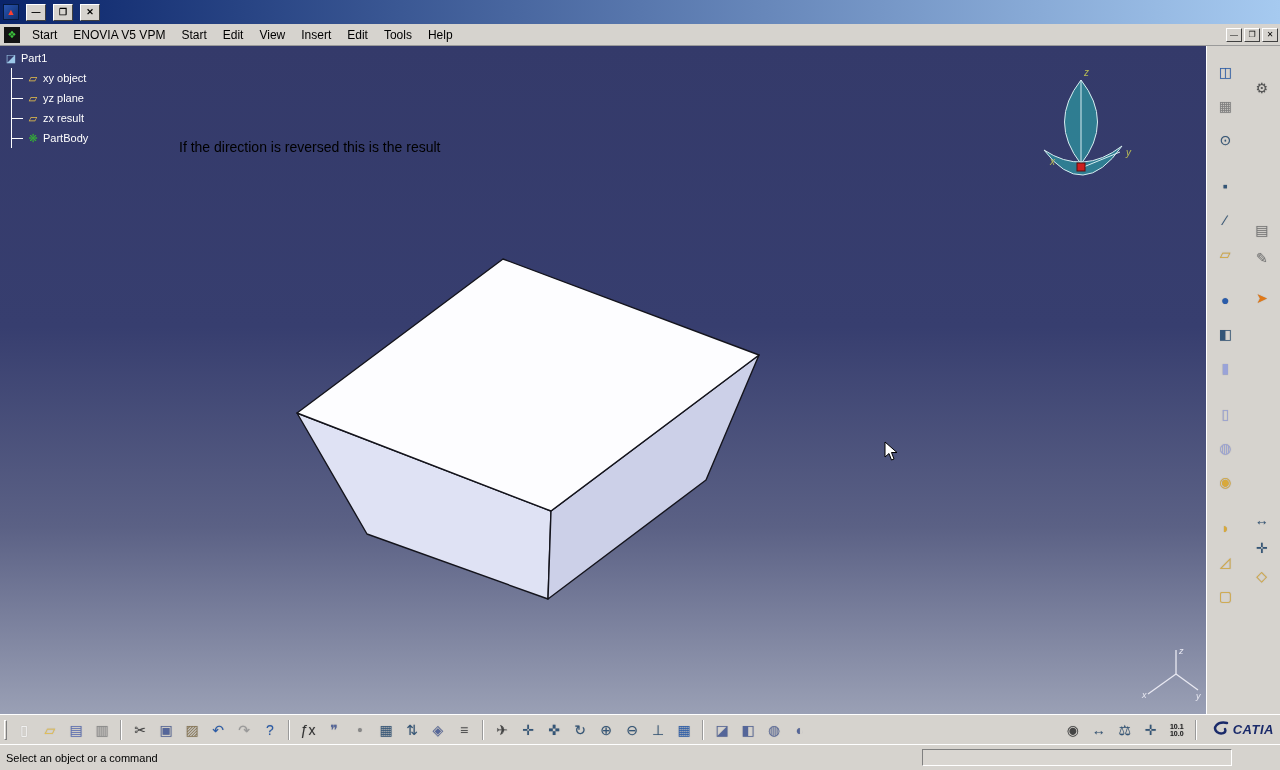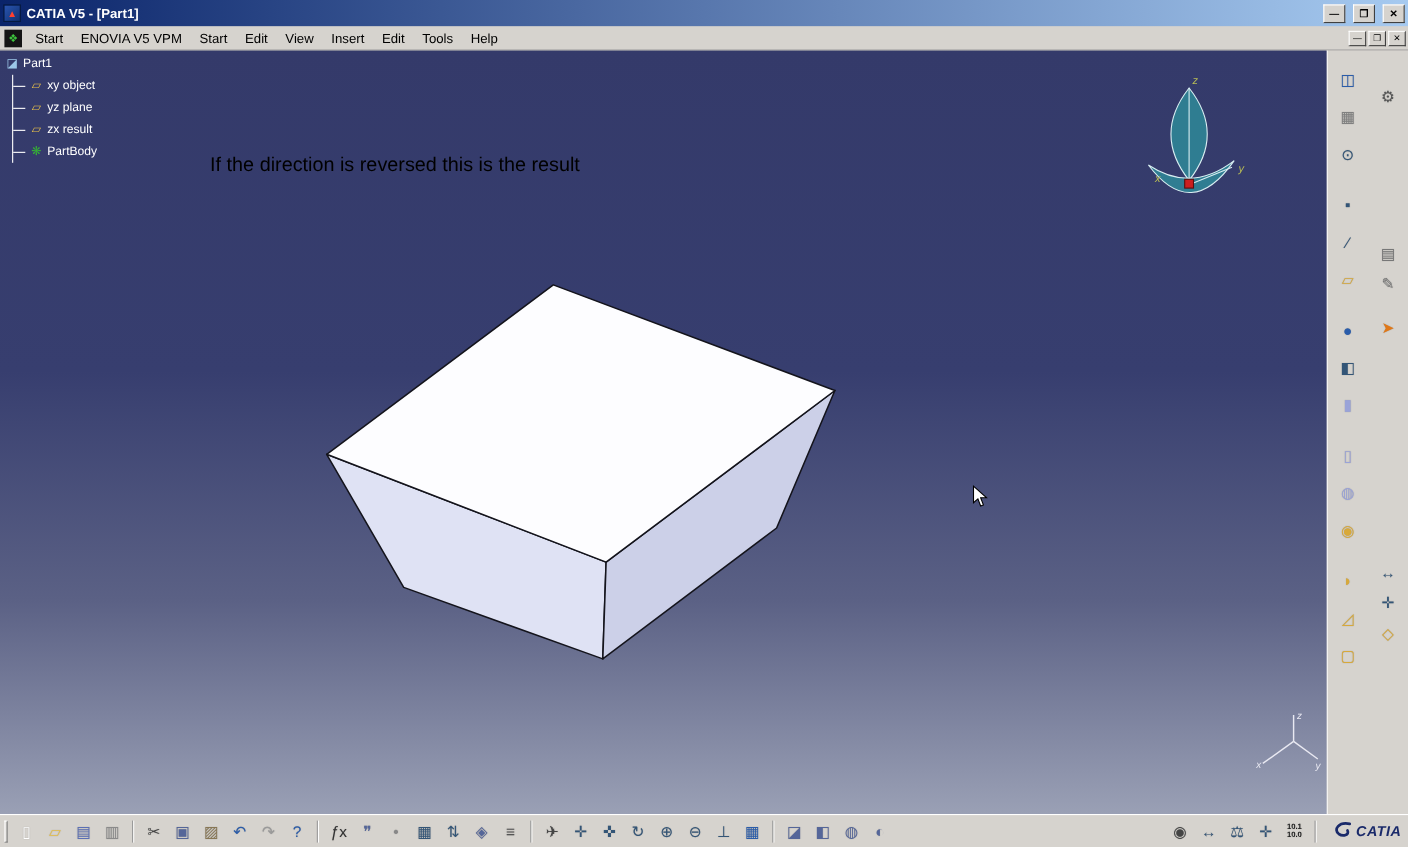--- a/index.html
+++ b/index.html
@@ -36,21 +36,21 @@
           display:flex;align-items:center;justify-content:center;margin-left:2px}
 
   
   .workspace{flex:1;display:flex;min-height:0}
   .viewport{flex:1;position:relative;overflow:hidden;
             background:linear-gradient(180deg,var(--viewport-top) 0%,#373e6f 42%,#5b6185 72%,var(--viewport-bottom) 100%)}
   .scene{position:absolute;inset:0}
   .s-left{fill:var(--solid-left)} .s-right{fill:var(--solid-right)} .s-top{fill:var(--solid-top)}
   .s-face{stroke:#14141c;stroke-width:1.4;stroke-linejoin:round}
 
-  .annotation{position:absolute;left:191px;top:93px;color:#000;font-size:18px}
+  .annotation{position:absolute;left:179px;top:93px;color:#000;font-size:14px}
 
   
   .spec-tree{position:absolute;top:2px;left:4px;color:#fff;font-size:11px;z-index:5}
   .node{display:flex;align-items:center;height:20px;white-space:nowrap}
   .tico{width:14px;margin-right:3px;text-align:center;font-size:11px;line-height:1}
   .tico.part{color:#9cc7e8} .tico.plane{color:#e8c04a} .tico.partbody{color:#35b035}
   .tree-children{margin-left:7px;border-left:1px solid #fff}
   .tree-children .node::before{content:"";display:inline-block;width:11px;height:1px;background:#fff;margin-right:3px}
 
   
@@ -99,21 +99,20 @@
   .status-input{width:310px;height:17px;border:1px solid;border-color:#808080 #fff #fff #808080;
                 background:#d9d6d1;margin-right:42px;font-size:11px;padding:0 3px;outline:none}
 </style>
 </head>
 <body>
 
 <div id="app">
 
   <div class="titlebar">
     <div class="app-icon">▲</div>
-    <div class="title-text">CATIA V5 - [Part1]</div>
     <div class="winbtn">—</div>
     <div class="winbtn">❐</div>
     <div class="winbtn">✕</div>
   </div>
 
   <div class="menubar">
     <div class="mdi-icon">❖</div>
     <div class="menu-items">
         <span class="menu-item">Start</span>
         <span class="menu-item">ENOVIA V5 VPM</span>
@@ -338,14 +337,19 @@
 10.0</span>
         </div><div class="hsep"></div></div>
     <div class="catia-logo">
       <svg width="22" height="20" viewBox="0 0 22 20">
         <path d="M18,3 C8,1 3,8 8,12 C12,15 18,13 16,9" fill="none" stroke="#1a2a6a" stroke-width="2.5" stroke-linecap="round"></path>
       </svg>
       <span>CATIA</span>
     </div>
   </div>
 
+  <div class="statusbar">
+    <span class="status-msg">Select an object or a command</span>
+    <span class="status-spacer"></span>
+    <input class="status-input" value="" style="">
+  </div>
 
 </div>
 
 </body></html>

